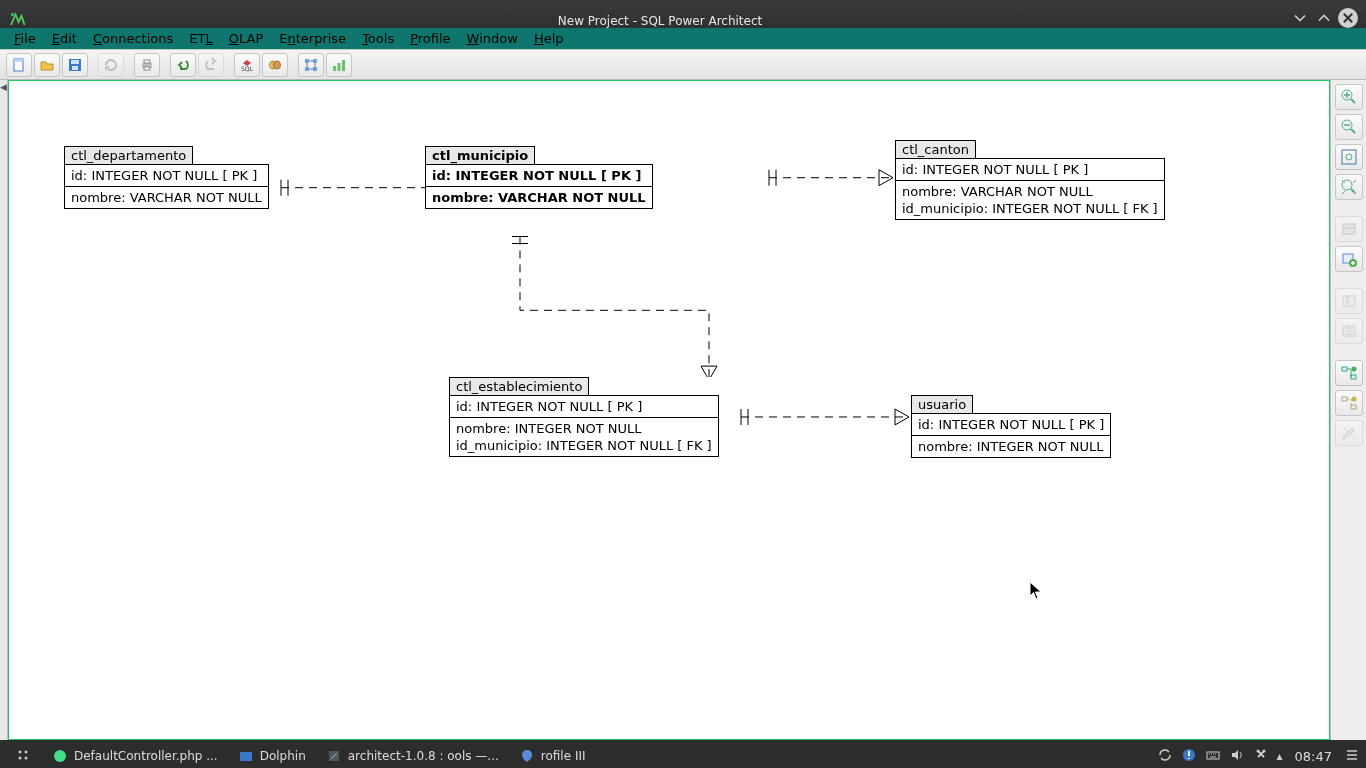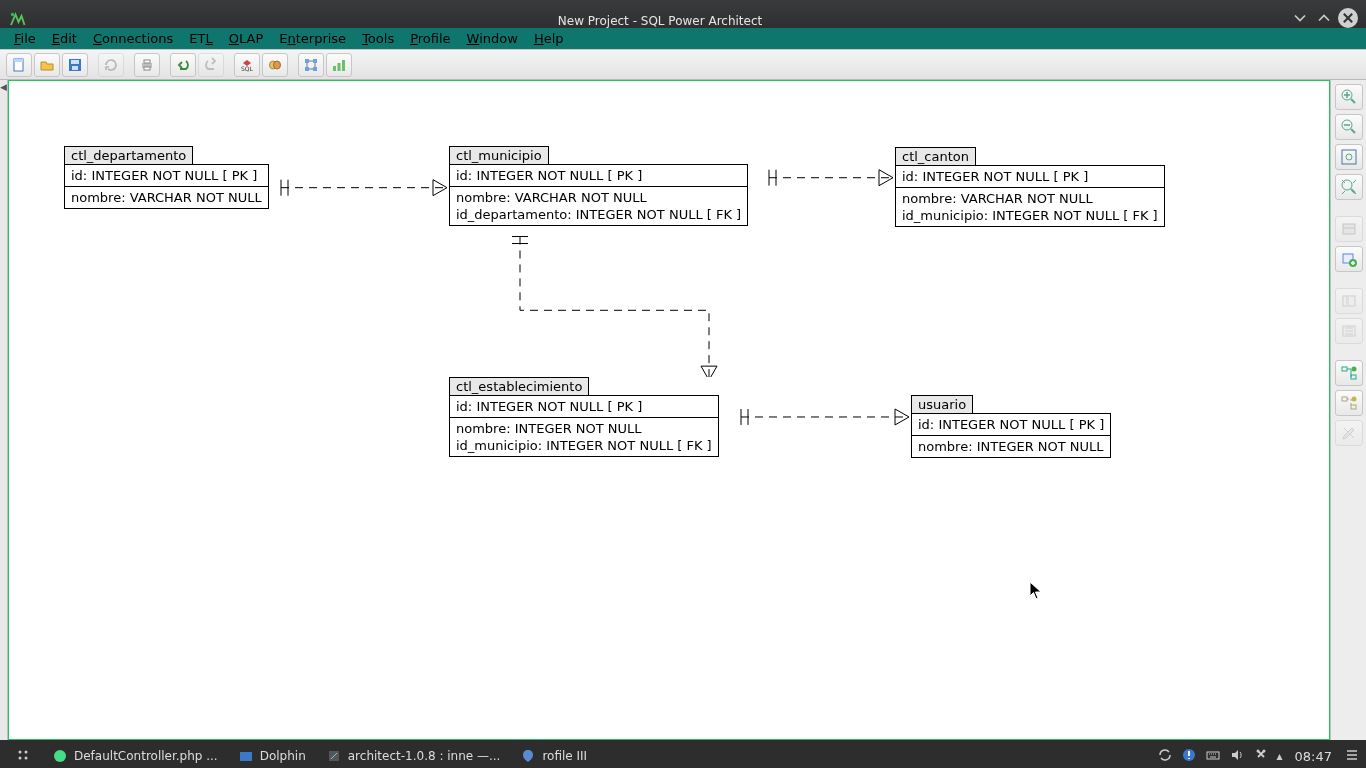--- a/index.html
+++ b/index.html
@@ -212,32 +212,31 @@
       <div class="entity" style="left:55px; top:65px;">
         <div class="ename">ctl_departamento</div>
         <div class="pk">
             <div class="row">id: INTEGER   NOT NULL  [ PK ]</div>
           </div>
         <div class="attrs">
             <div class="row">nombre: VARCHAR   NOT NULL</div>
           </div>
       </div>
 
-      <div class="entity" style="left:440px; top:65px;">
+      <div class="entity" style="left:416px; top:65px;font-weight:bold;">
         <div class="ename">ctl_municipio</div>
         <div class="pk">
             <div class="row">id: INTEGER   NOT NULL  [ PK ]</div>
           </div>
         <div class="attrs">
           <div class="row">nombre: VARCHAR   NOT NULL</div>
-          <div class="row">id_departamento: INTEGER   NOT NULL  [ FK ]</div>
         </div>
       </div>
 
-      <div class="entity" style="left:886px; top:66px;">
+      <div class="entity" style="left:886px; top:59px;">
         <div class="ename">ctl_canton</div>
         <div class="pk">
             <div class="row">id: INTEGER   NOT NULL  [ PK ]</div>
           </div>
         <div class="attrs">
           <div class="row">nombre: VARCHAR   NOT NULL</div>
           <div class="row">id_municipio: INTEGER   NOT NULL  [ FK ]</div>
         </div>
       </div>
 
@@ -369,21 +368,21 @@
       <svg viewBox="0 0 16 16">
         <rect x="2" y="4" width="12" height="9" fill="#3c78c8"></rect>
       </svg>
       <span>Dolphin</span>
     </span>
   <span class="tb">
       <svg viewBox="0 0 16 16">
         <rect x="3" y="3" width="10" height="10" fill="#555"></rect>
         <path d="M5 11l6-6" stroke="#6cf"></path>
       </svg>
-      <span>architect-1.0.8 : inne —...</span>
+      <span>architect-1.0.8 : ools —...</span>
     </span>
   <span class="tb">
       <svg viewBox="0 0 16 16">
         <path d="M8 2c3 0 5 2 5 5 0 4-5 7-5 7S3 11 3 7c0-3 2-5 5-5z" fill="#5a8ad6"></path>
       </svg>
       <span>rofile III</span>
     </span>
   <span class="spacer"></span>
   <span class="tray">
     <span><svg viewBox="0 0 16 16">

